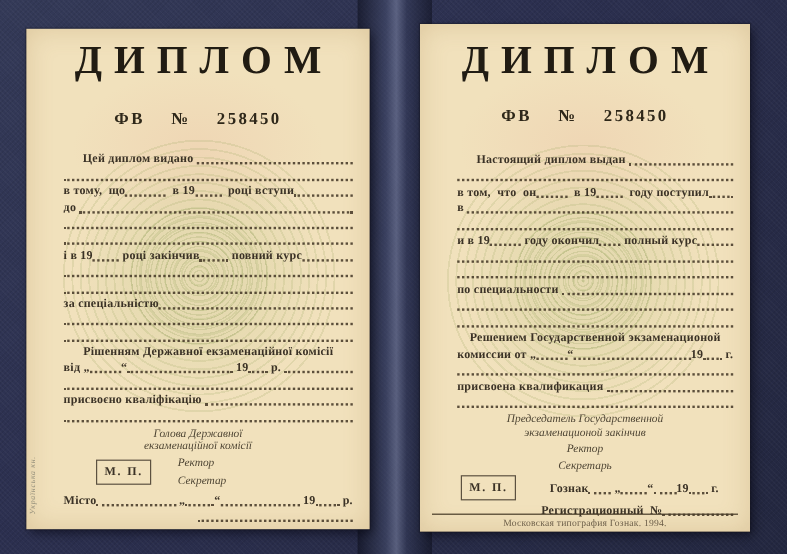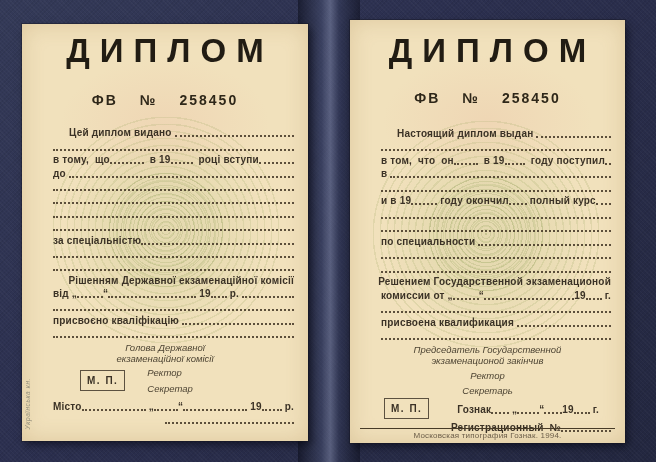--- a/index.html
+++ b/index.html
@@ -3,21 +3,21 @@
 <meta charset="utf-8">
 <style>
   html,body{margin:0;padding:0;background:#1e2136;}
   *{box-sizing:border-box;}
   .cover{
     position:relative;width:656px;height:462px;overflow:hidden;
     background:
       repeating-linear-gradient(45deg, rgba(255,255,255,.025) 0 1px, rgba(0,0,0,0) 1px 3px),
       repeating-linear-gradient(-45deg, rgba(0,0,0,.06) 0 1px, rgba(0,0,0,0) 1px 3px),
       linear-gradient(135deg,#343a58 0%,#2c3050 40%,#272b47 75%,#232740 100%);
-    font-family:Liberation Sans, sans-serif;
+    font-family:Liberation Serif, serif;
   }
   .spine{
     position:absolute;left:298px;top:0;width:62px;height:462px;
     background:linear-gradient(90deg, rgba(10,12,24,.55) 0%, rgba(70,78,110,.55) 38%, rgba(120,128,160,.6) 52%, rgba(55,62,92,.5) 66%, rgba(10,12,24,.5) 100%);
   }
   .page{
     position:absolute;overflow:hidden;
     background:#f1e1bc;
     box-shadow:0 0 0 1px rgba(20,20,30,.35), 3px 4px 8px rgba(0,0,10,.5), inset 0 0 22px rgba(150,110,50,.22);
     color:#3b3226;
@@ -38,21 +38,21 @@
     letter-spacing:10px;padding-left:10px;color:#211c13;position:relative;
   }
   .serial{
     display:flex;justify-content:center;gap:22px;position:relative;
     font-weight:700;font-size:14px;letter-spacing:2px;color:#2e2719;
   }
   .form{position:relative;padding:0 14px;margin-left:17px;}
   .fline{display:flex;align-items:flex-end;line-height:12px;font-weight:700;font-size:10px;letter-spacing:.2px;}
   .left  .fline{height:13.4px;}
   .right .fline{height:13.5px;}
-  .fline.center{justify-content:flex-end;}
+  .fline.center{justify-content:center;}
   .fline .txt{white-space:pre;}
   .fline .dots{height:0;border-bottom:2px dotted rgba(66,53,36,.85);margin-bottom:2px;min-width:6px;}
   .caption{
     position:relative;text-align:center;font-style:italic;font-weight:400;
     font-size:9.5px;line-height:10.5px;color:#4e4534;margin-top:3px;
   }
   .sigrow{display:flex;align-items:center;position:relative;}
   .left .sigrow{margin:3px 14px 0 58px;}
   .right .sigrow{margin:2px 12px 0 34px;}
   .mp{
@@ -110,20 +110,28 @@
           <span class="dots" style="flex-grow: 1;"></span>
         </div>
         <div class="fline">
           <span class="txt">до </span>
           <span class="dots" style="flex-grow: 1;"></span>
         </div>
         <div class="fline">
           <span class="dots" style="flex-grow: 1;"></span>
         </div>
         <div class="fline">
+          <span class="dots" style="flex-grow: 1;"></span>
+        </div>
+        <div class="fline">
+          <span class="txt">і в 19</span>
+          <span class="dots" style="width: 22px; flex-grow: 0;"></span>
+          <span class="txt"> році закінчив</span>
+          <span class="dots" style="width: 24px; flex-grow: 0;"></span>
+          <span class="txt"> повний курс</span>
           <span class="dots" style="flex-grow: 1;"></span>
         </div>
         <div class="fline">
           <span class="dots" style="flex-grow: 1;"></span>
         </div>
         <div class="fline">
           <span class="dots" style="flex-grow: 1;"></span>
         </div>
         <div class="fline">
           <span class="txt">за спеціальністю</span>

